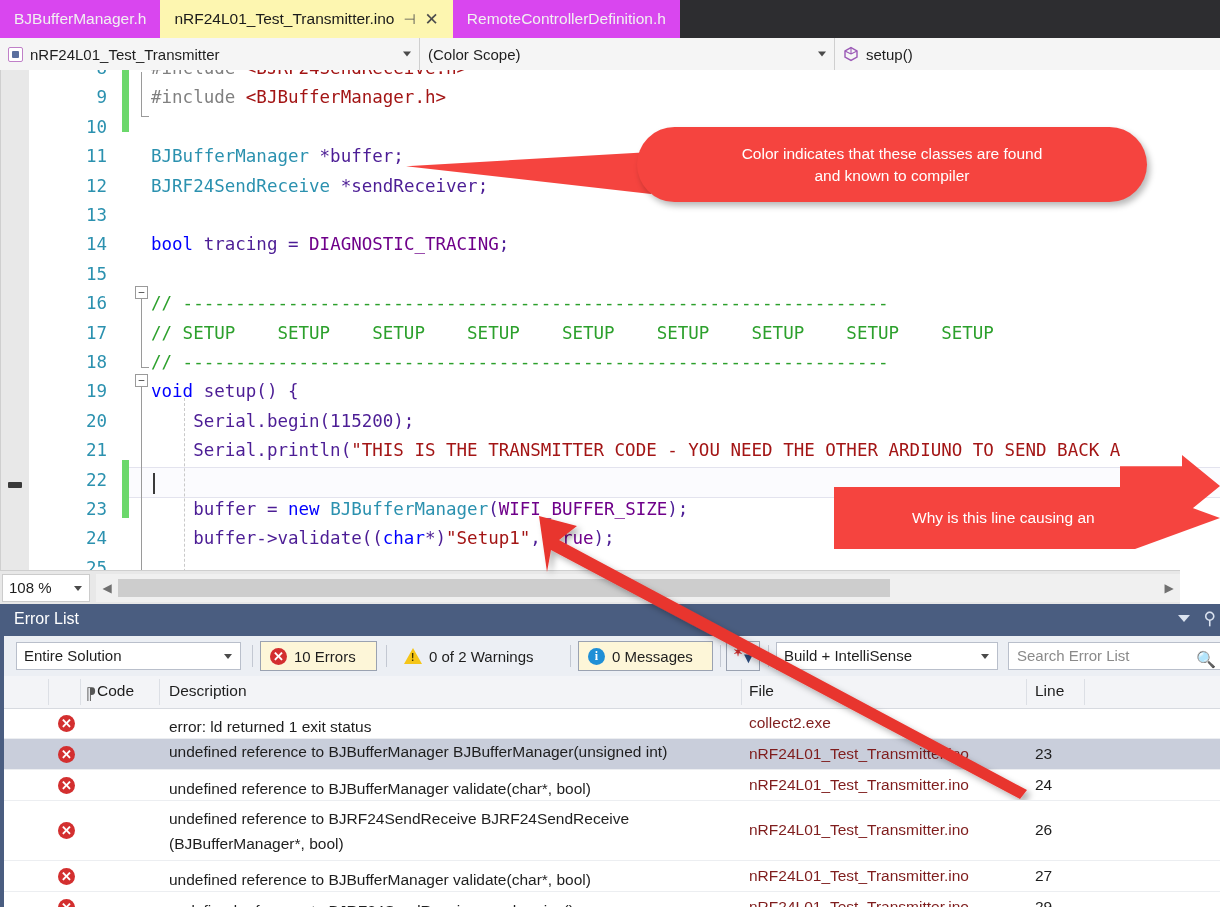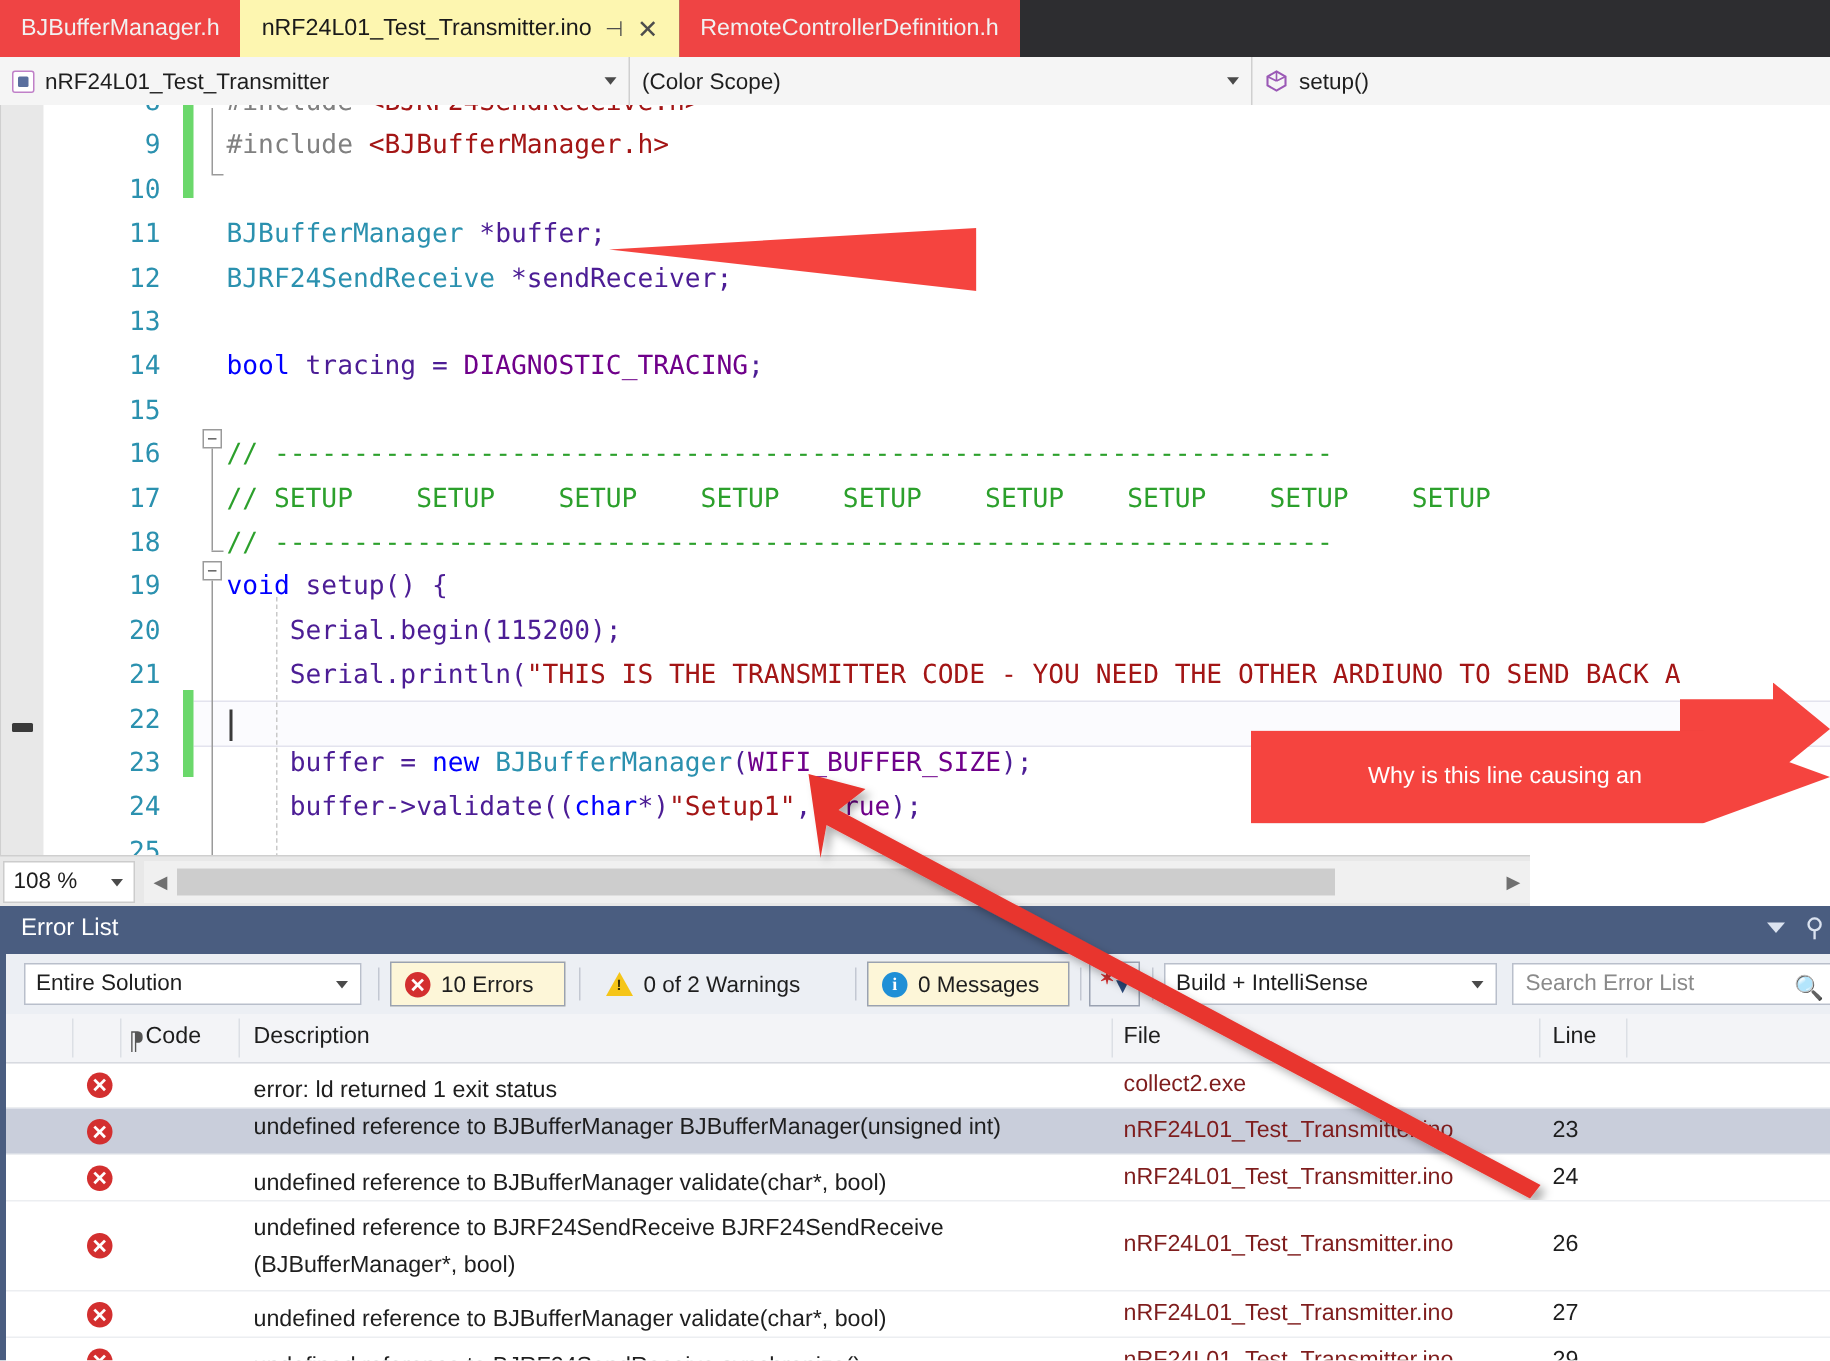--- a/index.html
+++ b/index.html
@@ -15,21 +15,21 @@
   .tabstrip{
     position:absolute;left:0;top:0;width:1220px;height:38px;
     background:#2d2d30;
     border-bottom:1px solid #3f3f46;
   }
   .tabstrip-inner{position:absolute;left:0;top:0;height:38px;display:flex;align-items:stretch;}
   .tab{
     display:flex;align-items:center;gap:9px;
     padding:0 14px;height:38px;box-sizing:border-box;
     font-size:15.5px;color:#f1f1f1;white-space:nowrap;
-    background:#ef4444;
+    background:#d946ef;
   }
   .tab.active{
     background:#fdf6b0;color:#1e1e1e;
   }
   .tab.active .tab-label{color:#1a1a1a;}
   .tab .pin, .tab .closex{
     font-size:14px;color:#4d4d4d;line-height:1;
   }
   .tab .closex{font-size:17px;font-weight:400;}
   .tab-strip-fill{flex:1;background:#2d2d30;}
@@ -118,21 +118,21 @@
   .c-type{color:#2b91af;}
   .c-str{color:#a31515;}
   .c-com{color:#2ca02c;}
   .c-mac{color:#6f008a;}
   .c-pre{color:#808080;}
   .c-txt{color:#4c1d95;}
   .c-red{color:#a31515;}
 
   
   .zoombar{
-    position:absolute;left:0;top:570px;width:1020px;height:34px;
+    position:absolute;left:0;top:570px;width:1180px;height:34px;
     background:#e8e8e8;border-top:1px solid #cfcfcf;
   }
   .zoom-combo{
     position:absolute;left:2px;top:3px;width:88px;height:28px;
     background:#ffffff;border:1px solid #cccccc;box-sizing:border-box;
     font-size:15px;color:#1e1e1e;line-height:26px;padding-left:6px;
   }
   .zoom-combo .caret{
     position:absolute;right:7px;top:11px;
     width:0;height:0;border-left:4px solid transparent;border-right:4px solid transparent;
@@ -457,20 +457,26 @@
         <div class="row" style="top: 184px; height: 31px;">
           <span class="icon-err ri" style="top: 6.5px;">✕</span>
           <span class="rd" style="top: 6px; white-space: pre-line; line-height: 25px; width: 575px;">undefined reference to BJRF24SendReceive  synchronize()</span>
           <span class="rf" style="top: 5.5px;">nRF24L01_Test_Transmitter.ino</span>
           <span class="rl" style="top: 5.5px;">29</span>
         </div>
       </div>
   </div>
 
   <div class="tail1"></div>
+  <div class="callout callout1">
+    <div class="txt">
+      <div>Color indicates that these classes are found</div>
+      <div>and known to compiler</div>
+    </div>
+  </div>
 
   <div class="big-arrow-right"></div>
   <div class="callout callout2">
     <span class="txt">Why is this line causing an</span>
   </div>
 
   <svg class="long-arrow" viewBox="0 0 530 300">
     <defs>
       <filter id="sh" x="-20%" y="-20%" width="150%" height="150%">
         <feDropShadow dx="4" dy="4" stdDeviation="3" flood-color="#000" flood-opacity="0.3"></feDropShadow>

